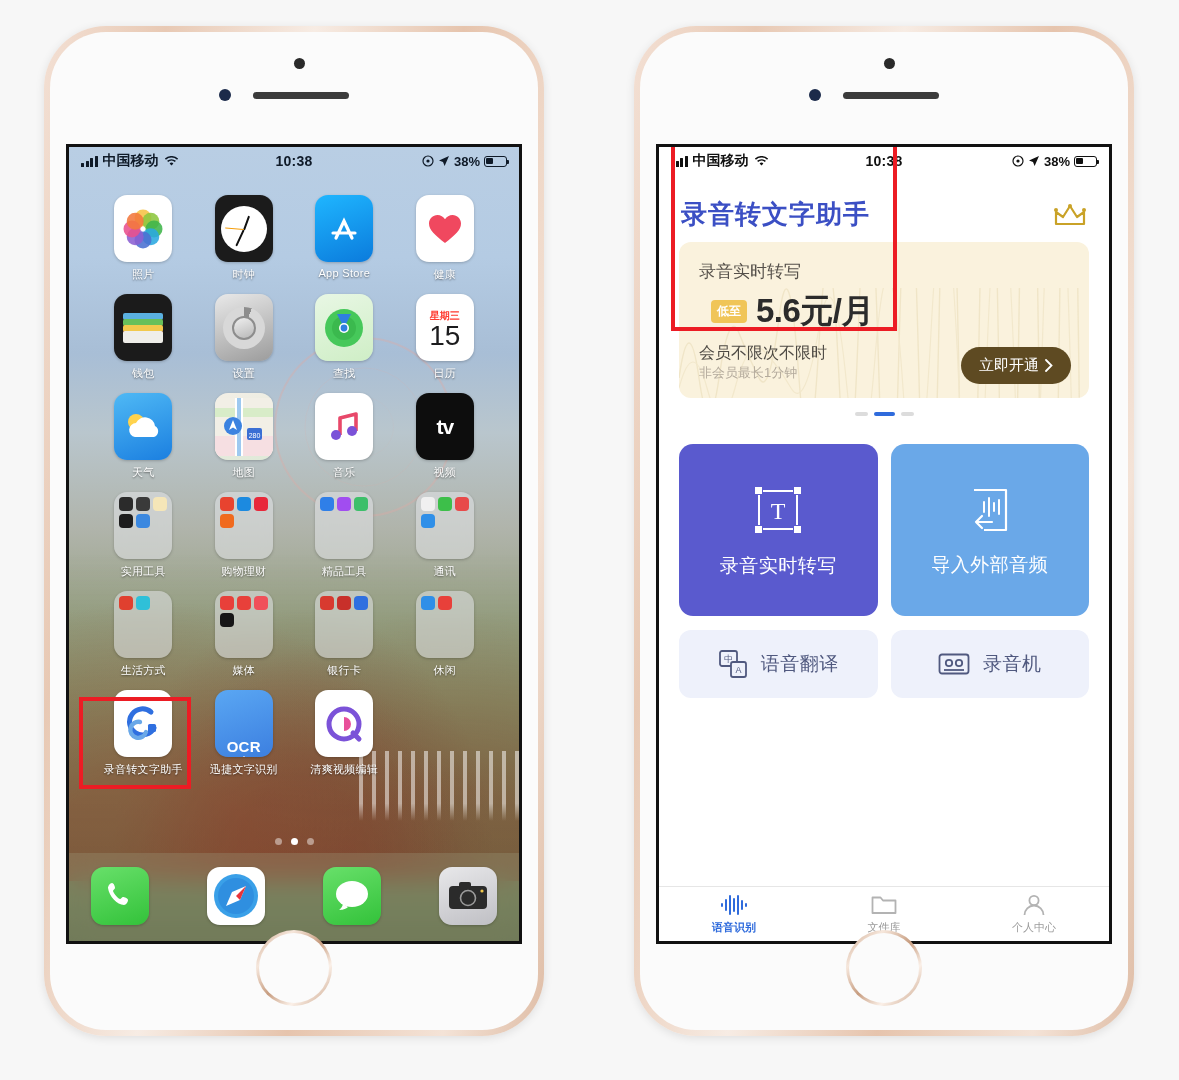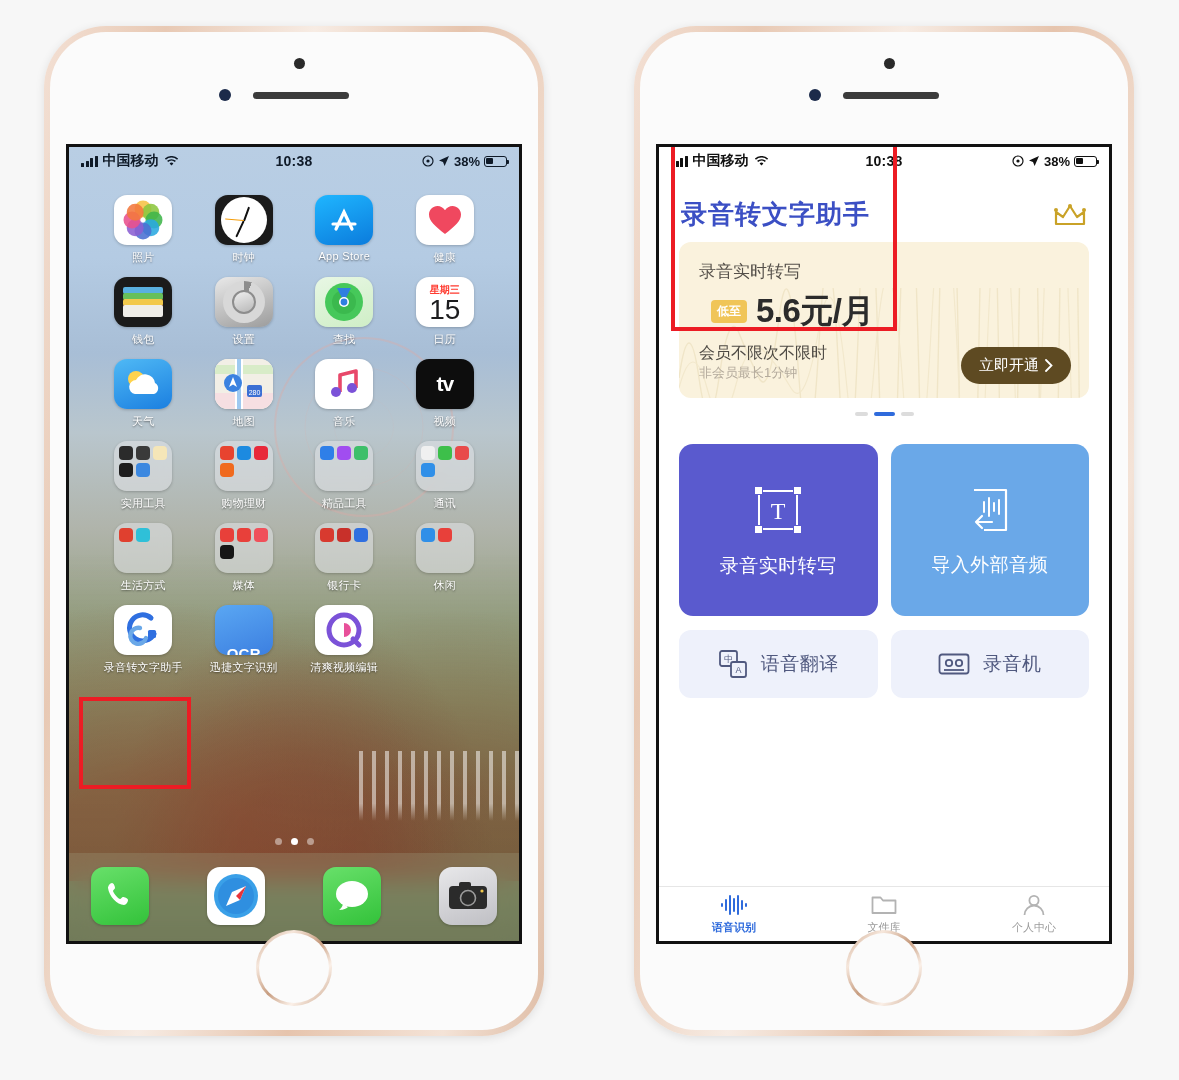--- a/index.html
+++ b/index.html
@@ -127,21 +127,21 @@
 
   .grid {
     position:relative; z-index:2;
     padding:12px 28px 0;
     display:grid; grid-template-columns:repeat(4,1fr);
     row-gap:4px; column-gap:8px;
     flex:1; align-content:start;
   }
   .app { display:flex; flex-direction:column; align-items:center; gap:5px;
     padding-top:8px; position:relative; }
-  .icon { width:58px; height:50px; border-radius:13px; position:relative;
+  .icon { width:58px; height:67px; border-radius:13px; position:relative;
     overflow:hidden; box-shadow:0 1px 3px rgba(0,0,0,.22);
     display:flex; align-items:center; justify-content:center; }
   .app-label { font-size:11px; color:#fff; text-shadow:0 1px 2px rgba(0,0,0,.55);
     white-space:nowrap; letter-spacing:.3px; }
 
   
   .ic-photos { background:#fff; }
   .petal { position:absolute; width:17px; height:17px; border-radius:50%;
     left:50%; top:50%; opacity:.88; }
   .ic-clock { background:#1b1b1b; }

